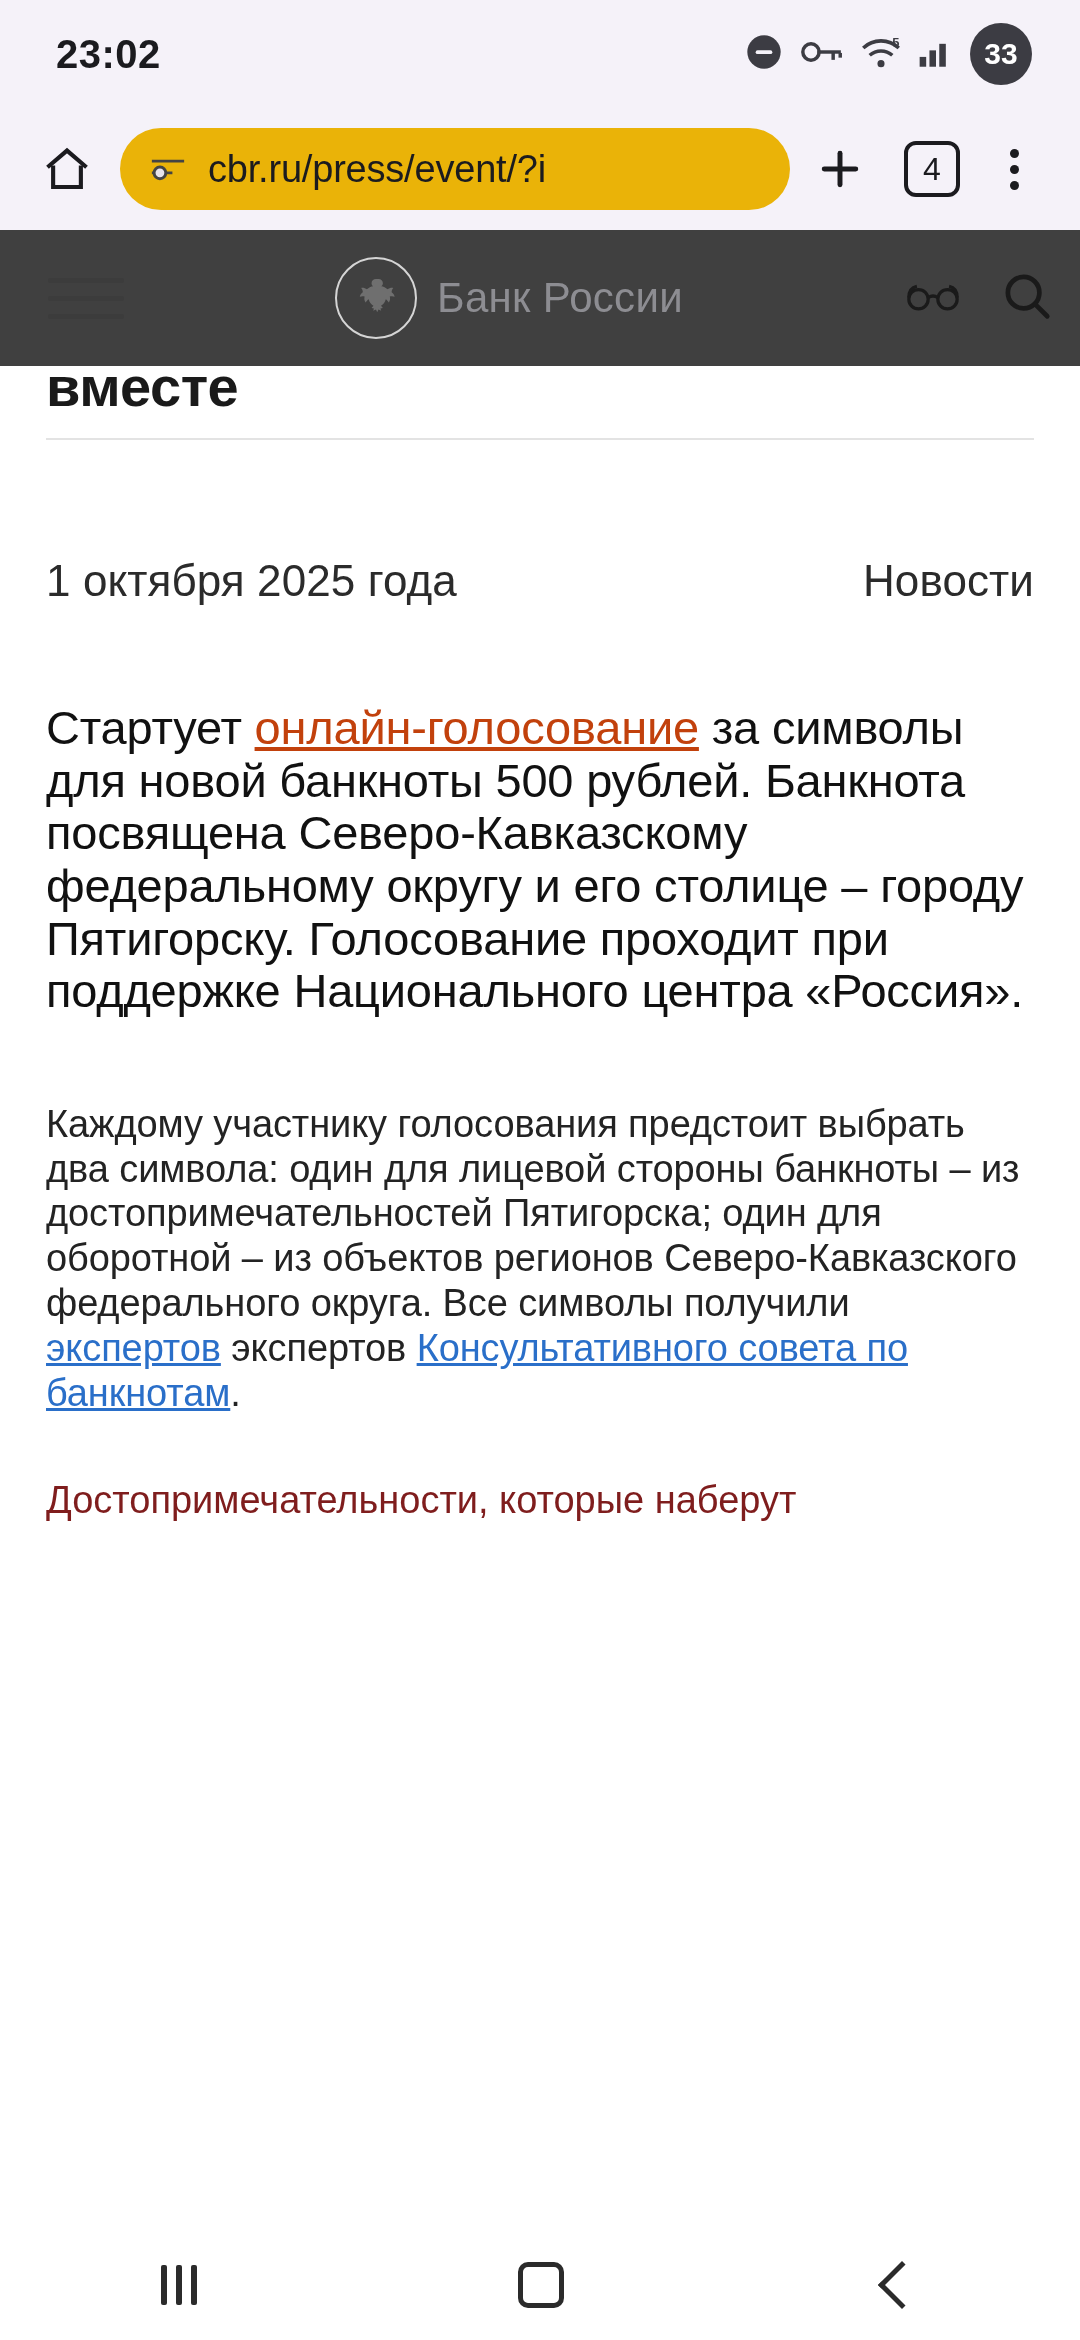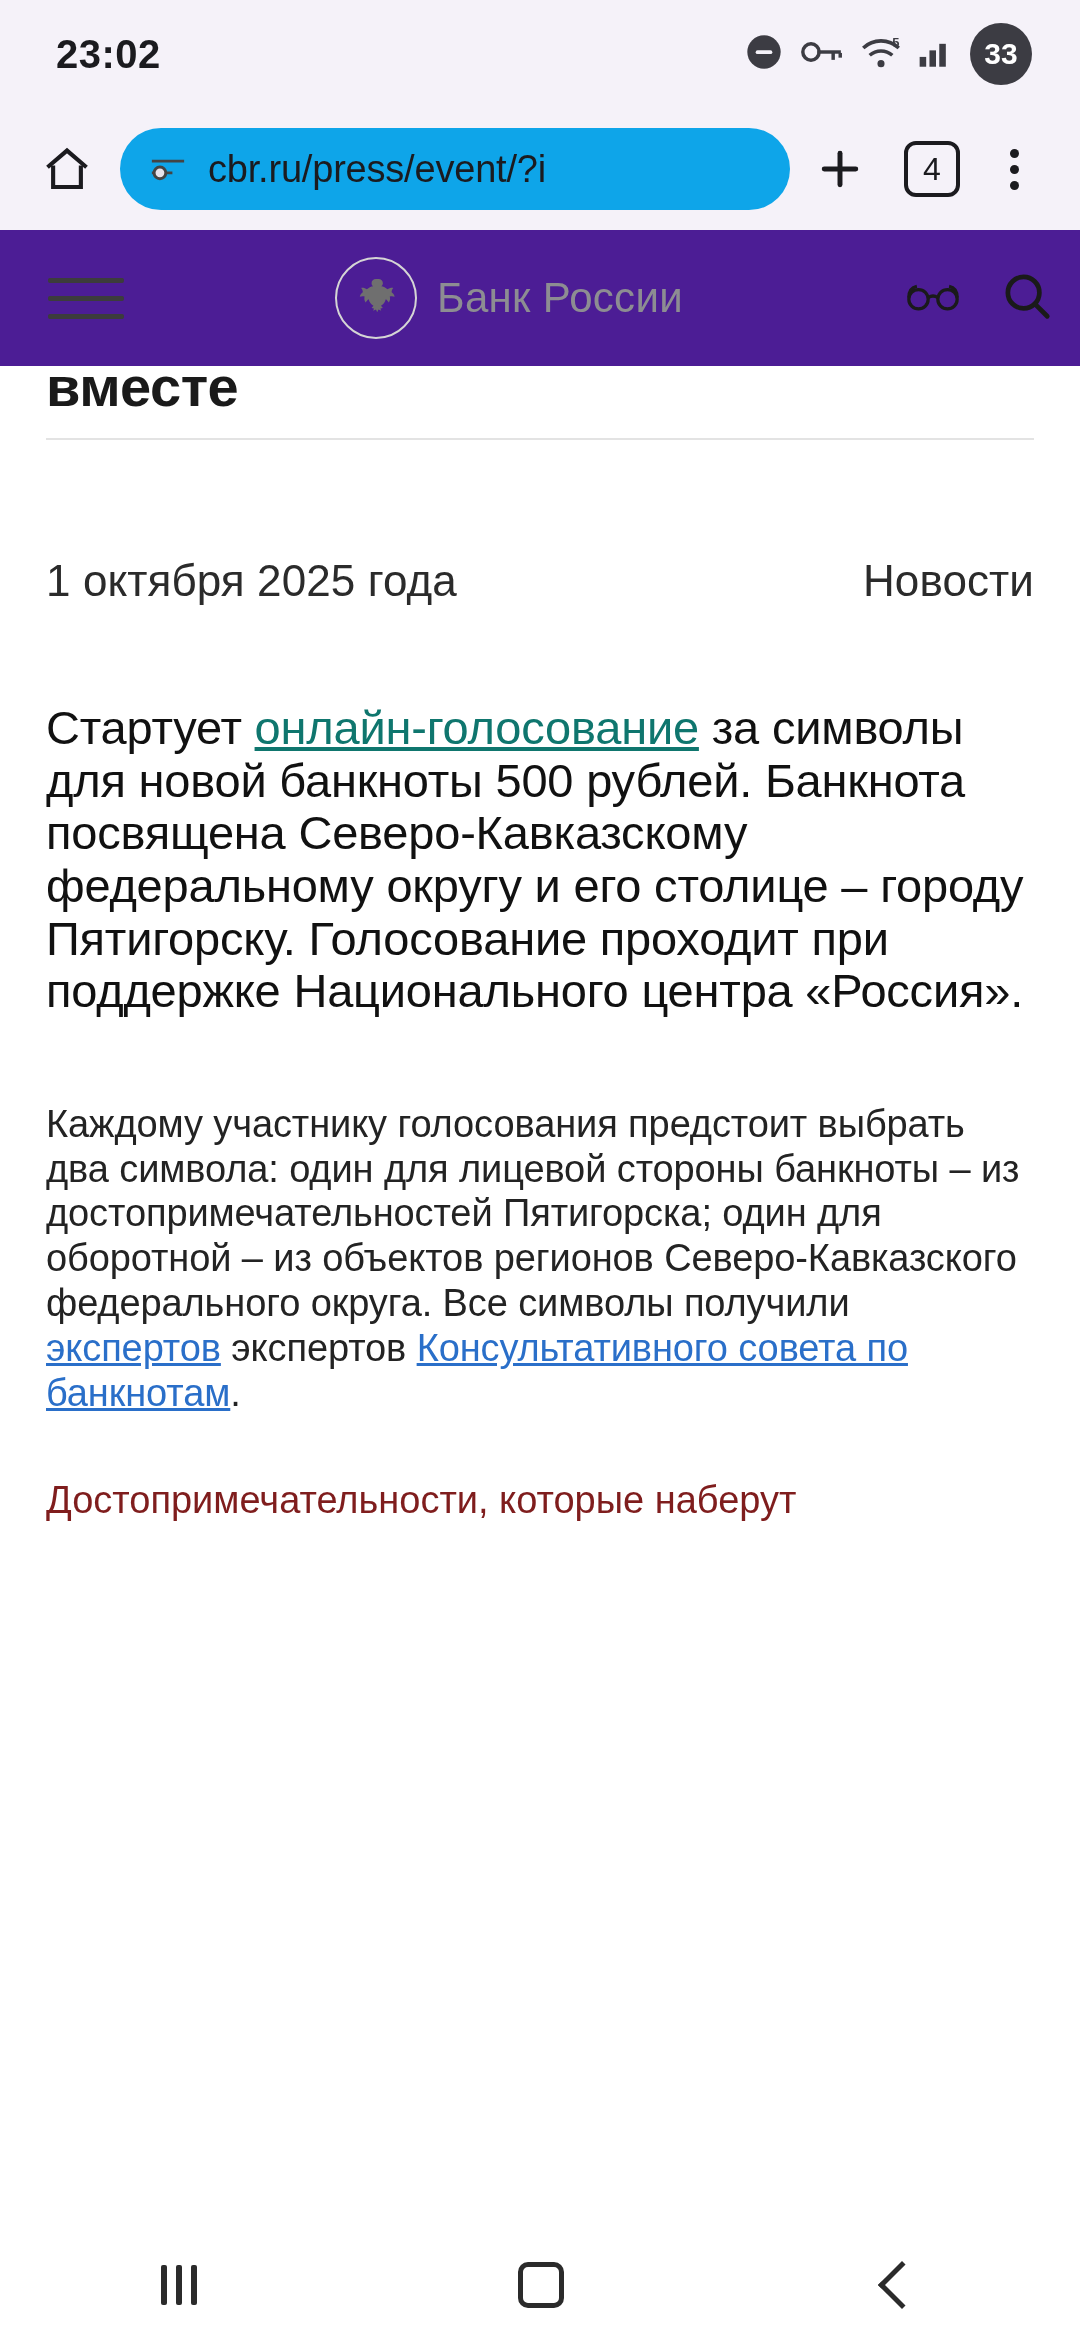--- a/index.html
+++ b/index.html
@@ -48,21 +48,21 @@
     background: #f5f2f9;
     display: flex;
     align-items: center;
     padding: 0 36px 0 30px;
     gap: 10px;
   }
   .home-btn { width: 74px; height: 74px; display:flex; align-items:center; justify-content:center; }
   .omnibox {
     flex: 1;
     height: 82px;
-    background: #0ea5e9;
+    background: #eab308;
     border-radius: 41px;
     display: flex;
     align-items: center;
     padding: 0 26px;
     gap: 18px;
     overflow: hidden;
     margin-left: 6px;
   }
   .omnibox-text {
     font-size: 38px;
@@ -93,21 +93,21 @@
     width: 1080px;
     height: 2122px;
     background: #ffffff;
     overflow: hidden;
   }
   .site-header {
     height: 136px;
     display: flex;
     align-items: center;
     padding: 0 26px 0 48px;
-    background: #4c1d95;
+    background: #404040;
   }
   .burger { width: 76px; display: flex; flex-direction: column; gap: 13px; }
   .burger span { display:block; height: 5px; background: #3c3c3c; border-radius: 2px; }
   .brand {
     flex: 1;
     display: flex;
     align-items: center;
     justify-content: center;
     gap: 20px;
     margin-right: 10px;
@@ -155,21 +155,21 @@
   .meta-date { letter-spacing: 0.1px; }
   .meta-cat { letter-spacing: 0.1px; }
 
   .lead {
     margin-top: 96px;
     font-size: 47px;
     line-height: 1.12;
     color: #111111;
     letter-spacing: -0.2px;
   }
-  .lead a { color: #0f766e; text-decoration: underline; margin-top: 44px; }
+  .lead a { color: #c2410c; text-decoration: underline; margin-top: 44px; }
 
   .body-text {
     margin-top: 84px;
     font-size: 38px;
     line-height: 1.18;
     color: #232323;
     letter-spacing: -0.1px;
   }
   .body-text a { color: #2a6fc9; text-decoration: underline; }
 

